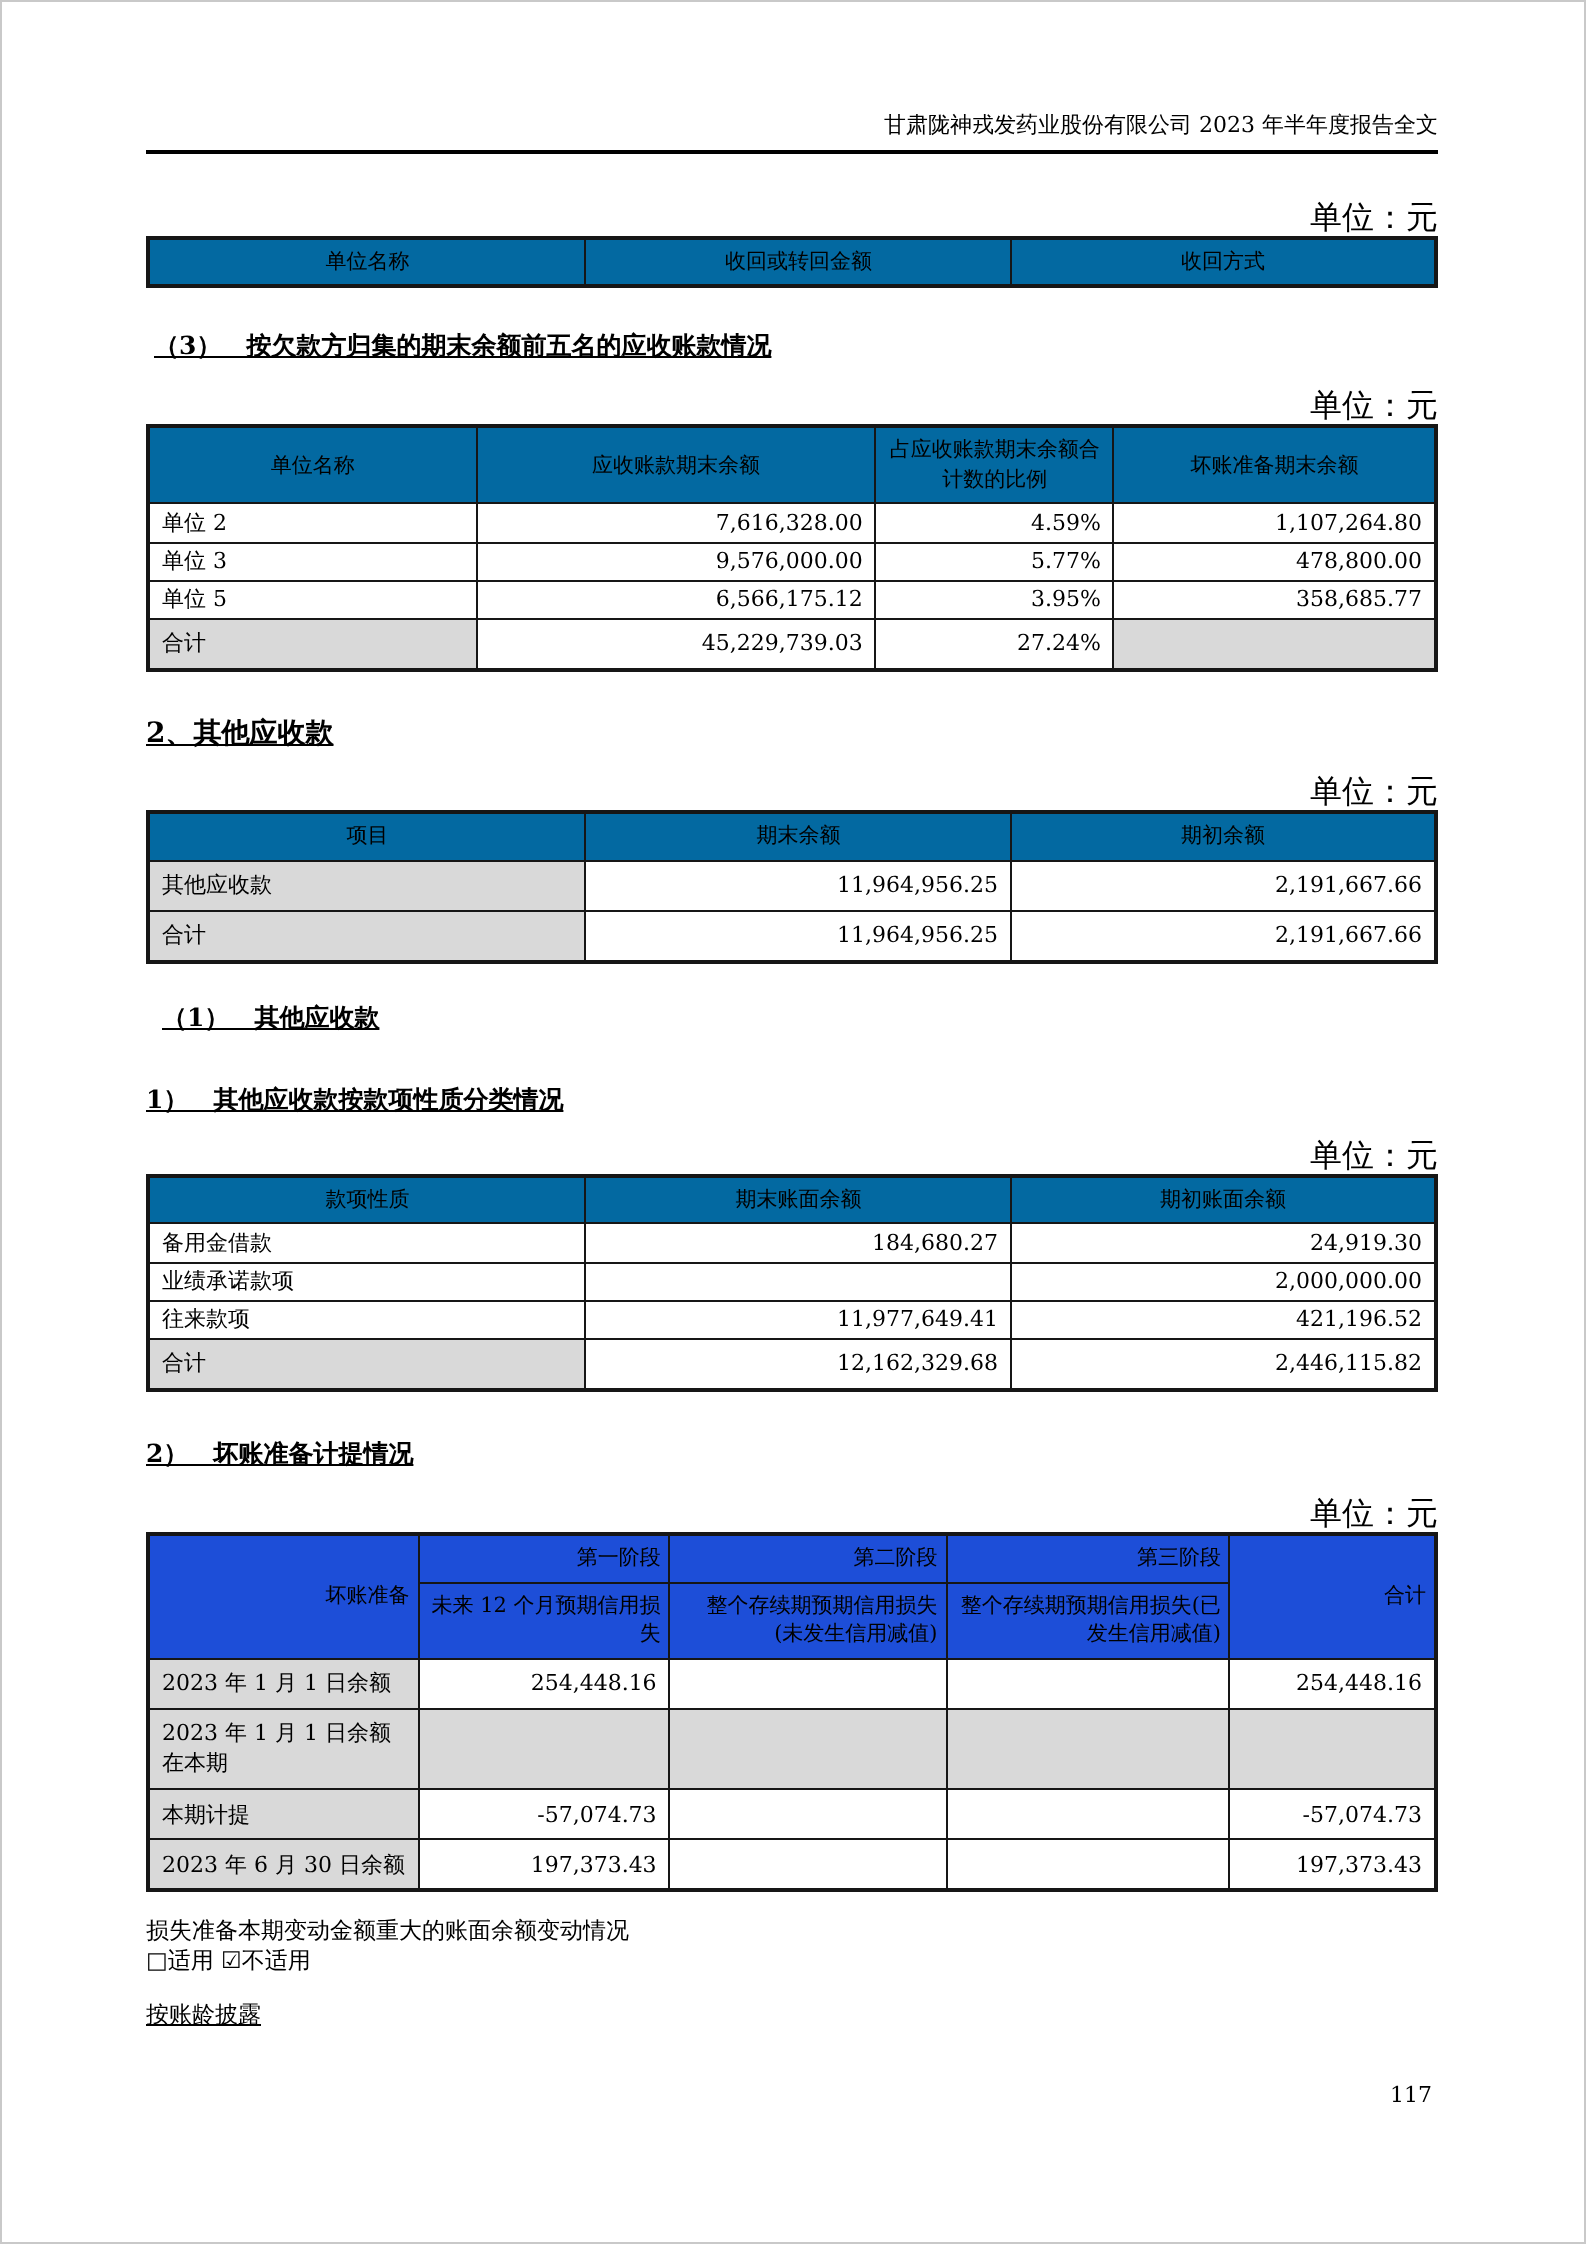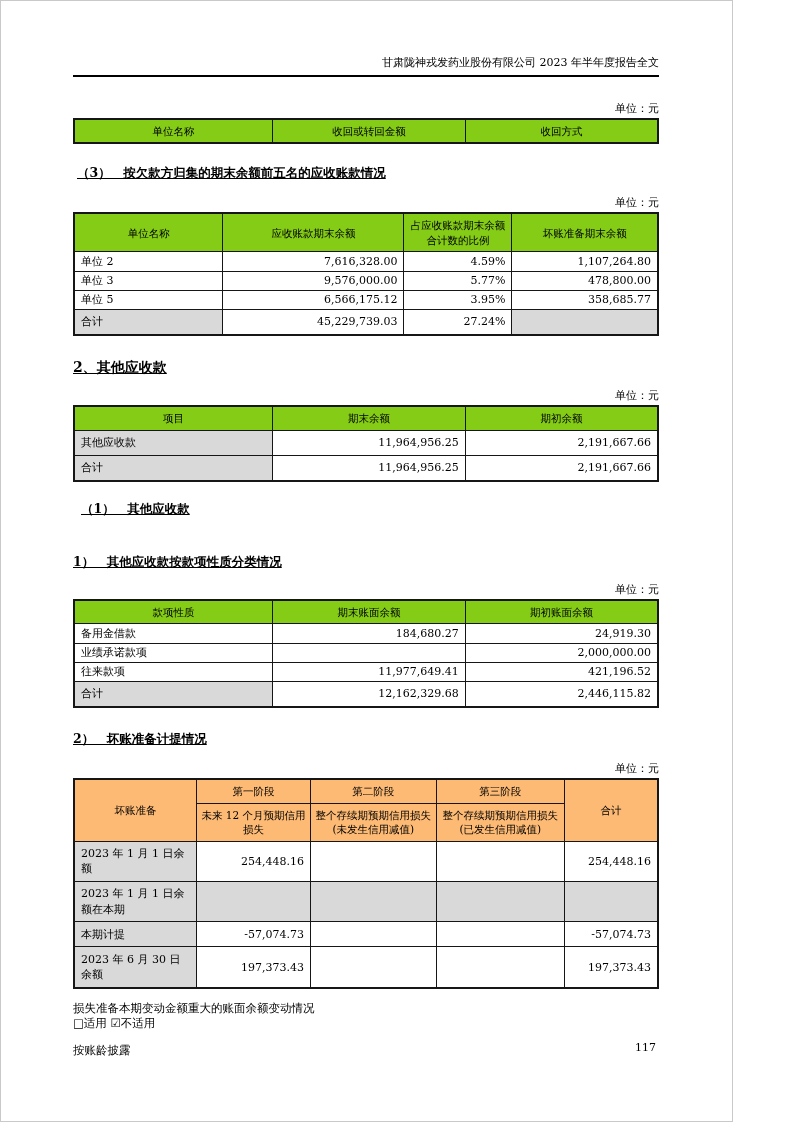--- a/index.html
+++ b/index.html
@@ -1,89 +1,89 @@
 <!DOCTYPE html>
 <html><head>
 <meta charset="utf-8">
 <style>
   * { box-sizing: border-box; }
   html,body { margin:0; padding:0; background:#fff; }
   .page {
     position: relative;
-    width: 733px;
+    width: 793px;
     height: 1122px;
     background: #fff;
     border: 1px solid #c9c9c9;
     overflow: hidden;
     font-family: "DejaVu Serif", "Liberation Serif", serif;
     color: #000;
   }
   .inner { margin: 0 73px 0 72px; }
 
   .doc-header {
     padding-top: 55px;
     padding-bottom: 5px;
     border-bottom: 2px solid #000;
     text-align: right;
     font-size: 11px;
     line-height: 14px;
   }
 
   .unit {
     text-align: right;
-    font-size: 11px;
+    font-size: 16px;
     line-height: 15px;
     margin-bottom: 2px;
   }
   .unit.u1 { margin-top: 24px; }
   .unit.u2 { margin-top: 14px; }
   .unit.u3 { margin-top: 12px; }
   .unit.u4 { margin-top: 12px; }
   .unit.u5 { margin-top: 14px; }
 
   .heading { font-weight: bold; font-size: 12.5px; line-height: 17px; text-decoration: underline; }
   .heading.lvl3 { margin-top: 20px; padding-left: 4px; }
   .heading.lvl2 { margin-top: 22px; font-size: 14px; line-height: 18px; }
   .heading.sub1 { margin-top: 18px; padding-left: 8px; }
-  .heading.nature { margin-top: 36px; }
+  .heading.nature { margin-top: 24px; }
   .heading.baddebt { margin-top: 22px; }
 
   table.tbl {
     width: 100%;
     border-collapse: collapse;
     table-layout: fixed;
     border: 2px solid #161616;
     font-size: 11px;
   }
   table.tbl th, table.tbl td {
     border: 1px solid #161616;
     font-weight: normal;
     line-height: 1.38;
     vertical-align: middle;
     overflow: hidden;
   }
   table.tbl th {
-    background: #84cc16;
+    background: #0369a1;
     text-align: center;
     padding: 4px 4px;
     font-size: 10.5px;
   }
   table.tbl td { padding: 1.5px 6px; background: #fff; }
   td.l { text-align: left; }
   td.r { text-align: right; }
   td.gray, tr.grayrow td { background: #d9d9d9 !important; }
   tr.tall td { padding-top: 4.5px; padding-bottom: 4.5px; }
 
   
-  table.tbl.whitehead th { background: #fdba74; }
+  table.tbl.whitehead th { background: #1d4ed8; text-align: right; }
 
   .note { font-size: 11.5px; line-height: 15px; }
   .note.n1 { margin-top: 12px; }
   .note.n2 { }
-  .note.n3 { margin-top: 12px; }
+  .note.n3 { margin-top: 12px; text-decoration: underline; }
 
   .page-number {
     position: absolute;
     top: 1040px;
     right: 76px;
     font-size: 11px;
   }
 </style>
 </head>
 <body>

